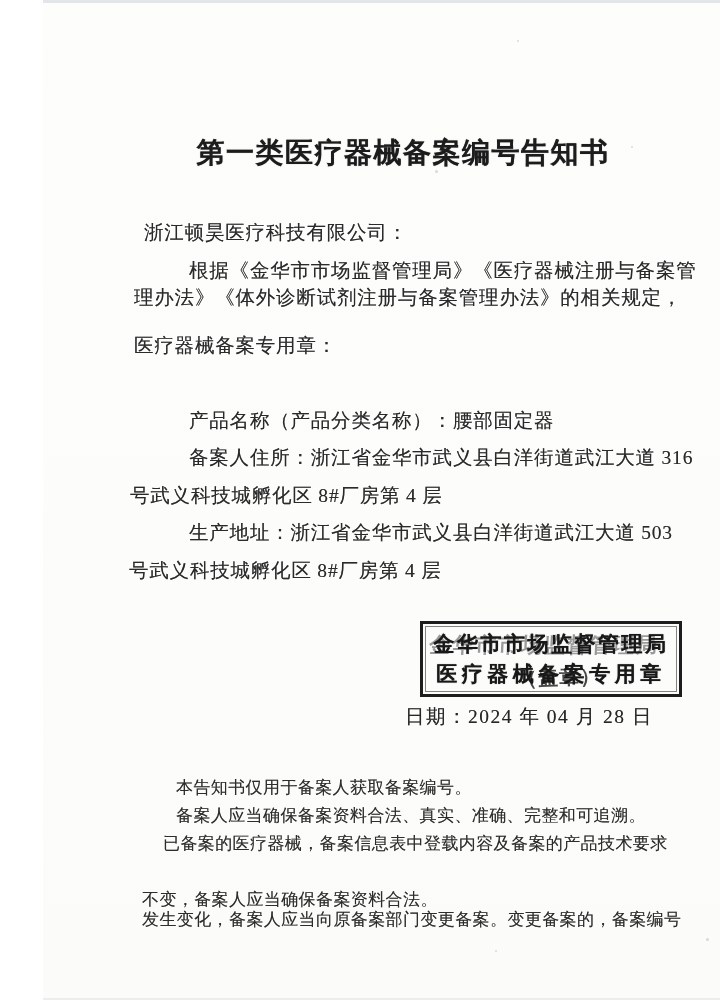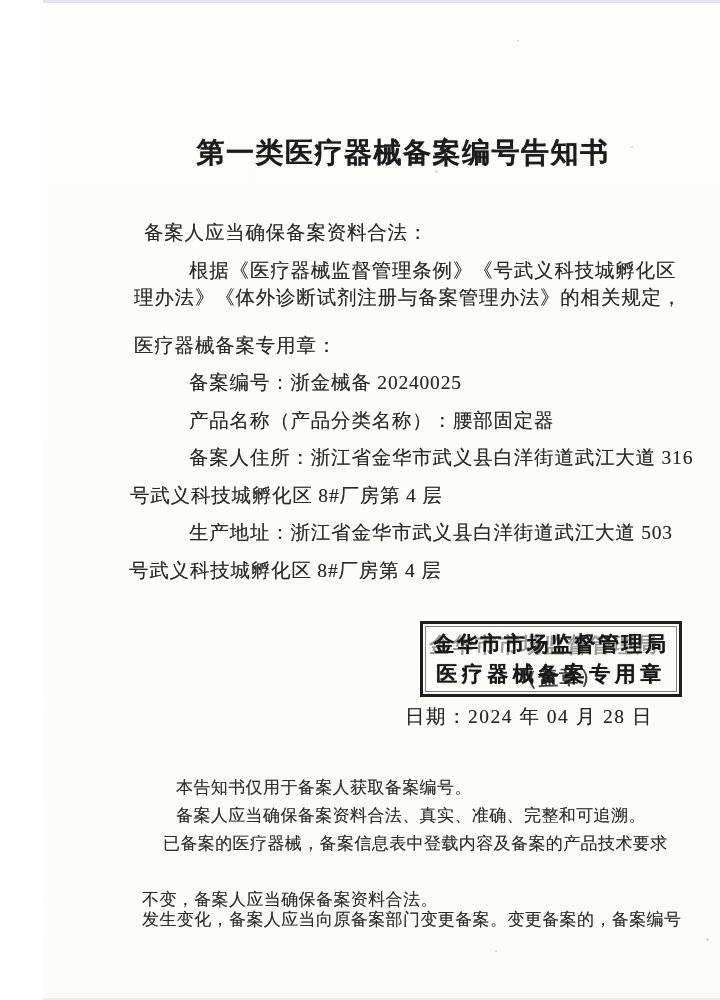--- a/index.html
+++ b/index.html
@@ -78,27 +78,26 @@
 </head>
 <body>
 
 <div class="page">
 
   <div class="scan-top-strip"></div>
   <div class="scan-bottom-strip"></div>
 
   <div class="doc-title">第一类医疗器械备案编号告知书</div>
 
-  <div class="line" style="left:101px; top:219px;">备案人应当确保备案资料合法：</div>
+  <div class="line" style="left:101px; top:219px;">浙江顿昊医疗科技有限公司：</div>
 
-  <div class="line" style="left:146px; top:257px;">根据《医疗器械监督管理条例》《号武义科技城孵化区</div>
+  <div class="line" style="left:146px; top:257px;">根据《金华市市场监督管理局》《医疗器械注册与备案管</div>
   <div class="line" style="left:91px;  top:284px;">理办法》《体外诊断试剂注册与备案管理办法》的相关规定，</div>
   <div class="line" style="left:91px;  top:332px;">医疗器械备案专用章：</div>
 
-  <div class="line" style="left:146px; top:369px;">备案编号：浙金械备 20240025</div>
   <div class="line" style="left:146px; top:407px;">产品名称（产品分类名称）：腰部固定器</div>
   <div class="line" style="left:146px; top:444px;">备案人住所：浙江省金华市武义县白洋街道武江大道 316</div>
   <div class="line" style="left:87px;  top:482px;">号武义科技城孵化区 8#厂房第 4 层</div>
   <div class="line" style="left:146px; top:519px;">生产地址：浙江省金华市武义县白洋街道武江大道 503</div>
   <div class="line" style="left:86px;  top:557px;">号武义科技城孵化区 8#厂房第 4 层</div>
 
   <div class="stamp">
     <div class="stamp-ghost1">金华市市场监督管理局</div>
     <div class="stamp-inner">
       <div class="stamp-line1">金华市市场监督管理局</div>

